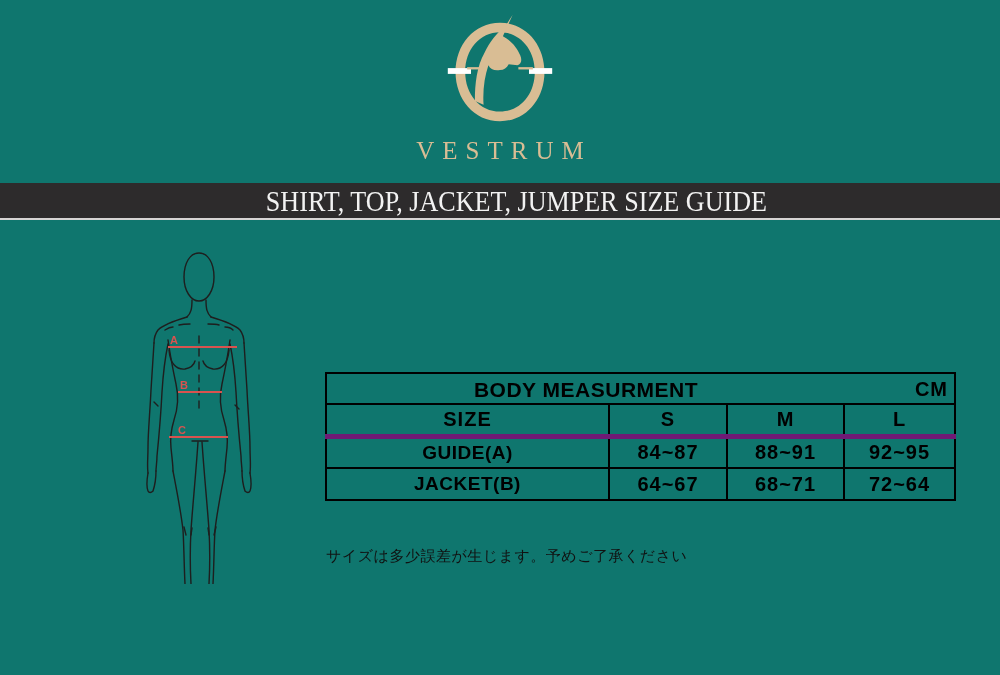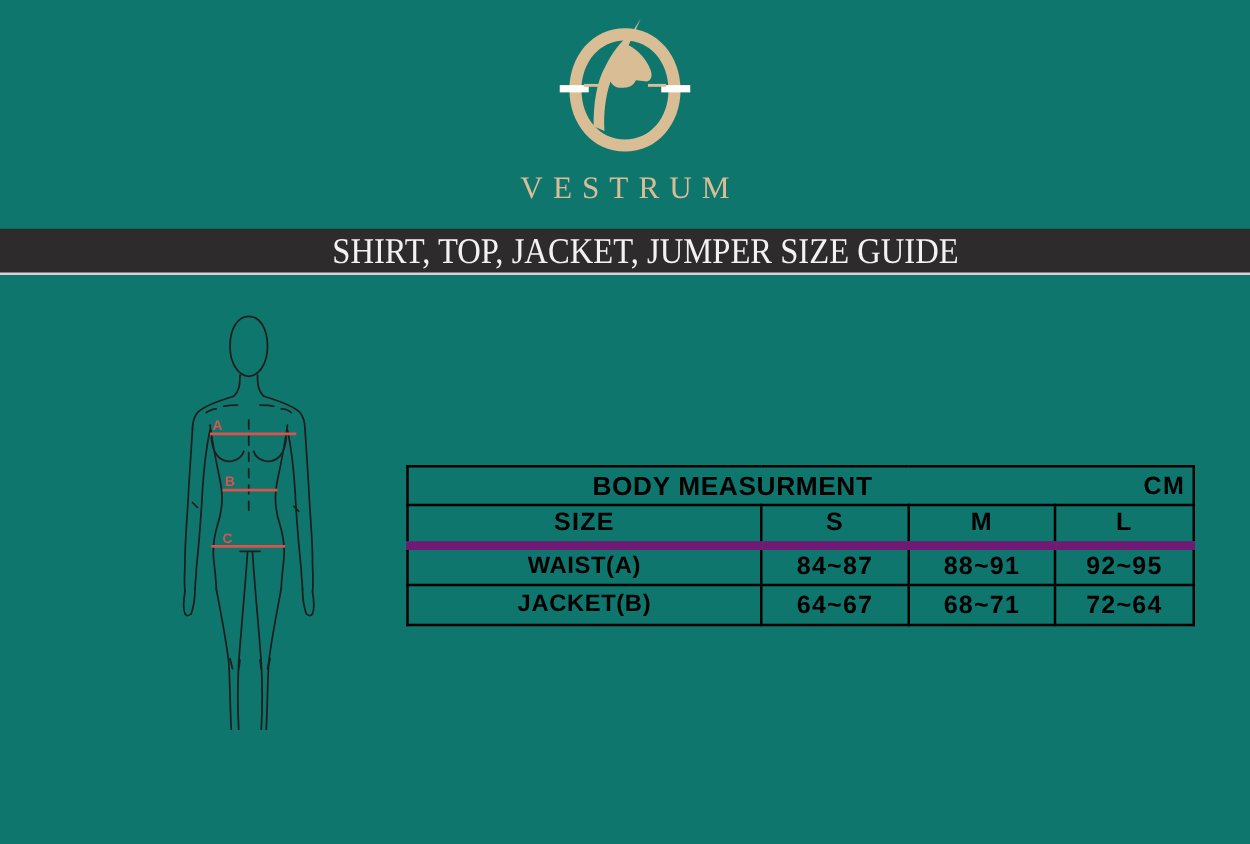--- a/index.html
+++ b/index.html
@@ -56,21 +56,21 @@
   .size-table th, .size-table td {
     border:2px solid #000; height:32px; text-align:center;
     font-size:20px; padding:0; letter-spacing:1px;
   }
   .title-row th { position:relative; height:31px; }
   .t-title {
     position:absolute; left:0; top:0; width:518px;
     text-align:center; line-height:31px; font-size:21px; letter-spacing:0.5px;
   }
   .t-unit { position:absolute; right:6px; top:0; line-height:31px; font-size:20px;text-align:right; }
-  .head-row th { border-bottom:7px solid #701a75; }
+  .head-row th { border-bottom:5px solid #701a75; }
   .data-row td:first-child { font-size:19px; letter-spacing:0.5px; }
 
   
   .note {
     position:absolute; left:326px; top:547px;
     font-family:"Liberation Sans", sans-serif;
     font-size:15px; color:#111; letter-spacing:0.5px;
   }
 </style>
 </head>
@@ -151,29 +151,30 @@
           <span class="t-unit">CM</span>
         </th>
       </tr>
       <tr class="head-row">
         <th>SIZE</th>
         <th>S</th>
         <th>M</th>
         <th>L</th>
       </tr>
       <tr class="data-row">
-        <td>WAIST(A)</td>
+        <td>GUIDE(A)</td>
         <td>84~87</td>
         <td>88~91</td>
         <td>92~95</td>
       </tr>
       <tr class="data-row">
         <td>JACKET(B)</td>
         <td>64~67</td>
         <td>68~71</td>
         <td>72~64</td>
       </tr>
     </tbody>
       </table>
   </div>
 
+  <p class="note">サイズは多少誤差が生じます。予めご了承ください</p>
 
 </div>
 
 </body></html>

